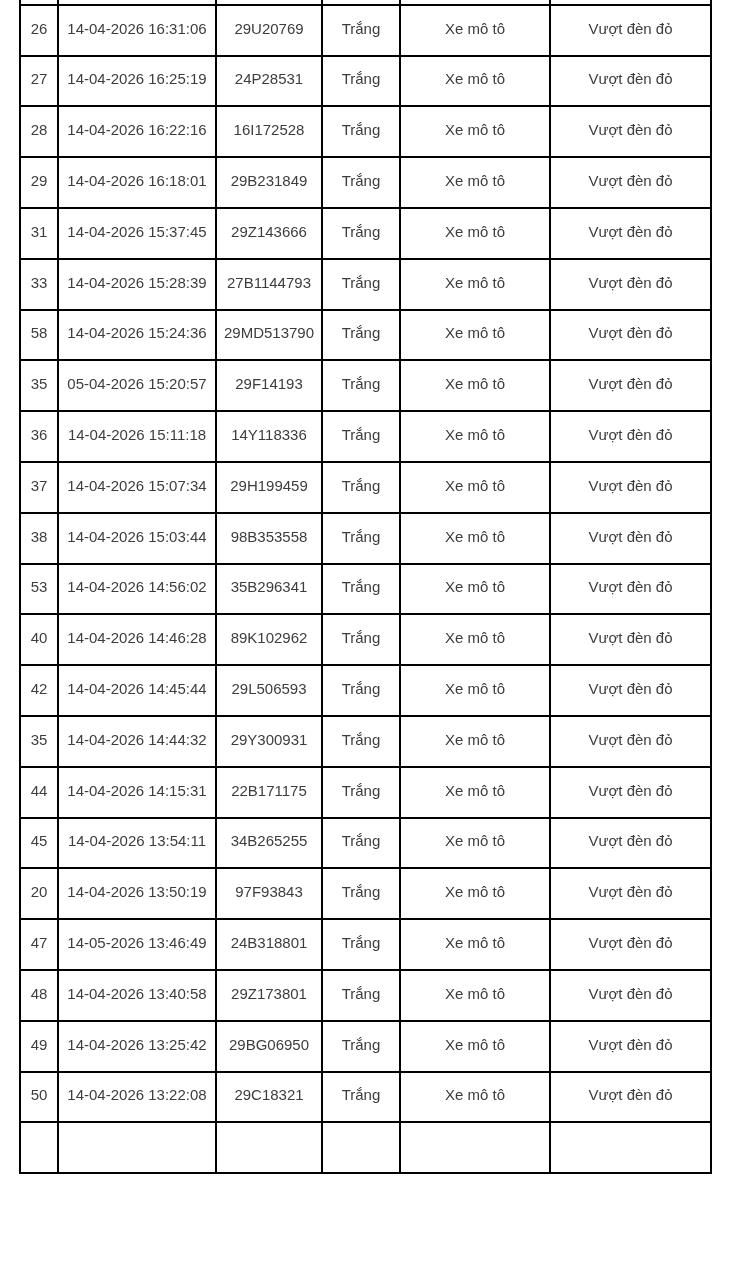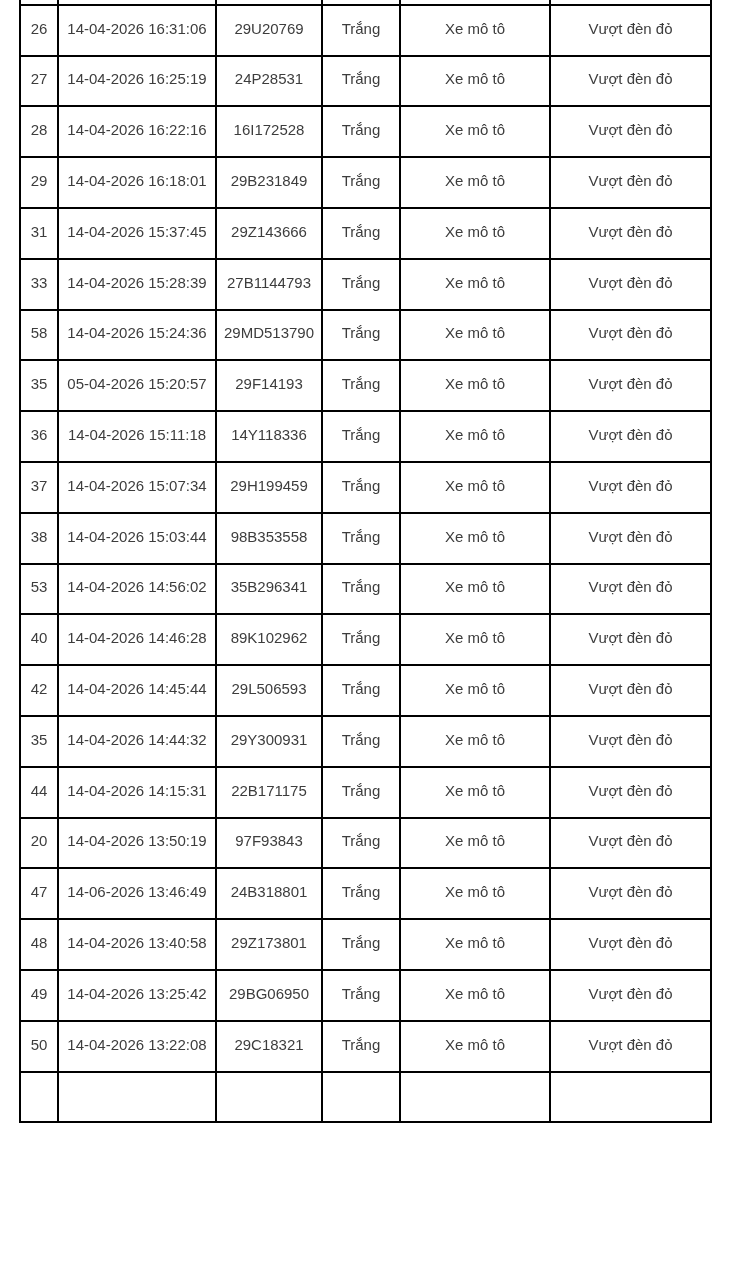--- a/index.html
+++ b/index.html
@@ -182,30 +182,38 @@
         </tr>
         <tr>
           <td>44</td>
           <td>14-04-2026 14:15:31</td>
           <td>22B171175</td>
           <td>Trắng</td>
           <td>Xe mô tô</td>
           <td>Vượt đèn đỏ</td>
         </tr>
         <tr>
+          <td>45</td>
+          <td>14-04-2026 13:54:11</td>
+          <td>34B265255</td>
+          <td>Trắng</td>
+          <td>Xe mô tô</td>
+          <td>Vượt đèn đỏ</td>
+        </tr>
+        <tr>
           <td>20</td>
           <td>14-04-2026 13:50:19</td>
           <td>97F93843</td>
           <td>Trắng</td>
           <td>Xe mô tô</td>
           <td>Vượt đèn đỏ</td>
         </tr>
         <tr>
           <td>47</td>
-          <td>14-06-2026 13:46:49</td>
+          <td>14-05-2026 13:46:49</td>
           <td>24B318801</td>
           <td>Trắng</td>
           <td>Xe mô tô</td>
           <td>Vượt đèn đỏ</td>
         </tr>
         <tr>
           <td>48</td>
           <td>14-04-2026 13:40:58</td>
           <td>29Z173801</td>
           <td>Trắng</td>

